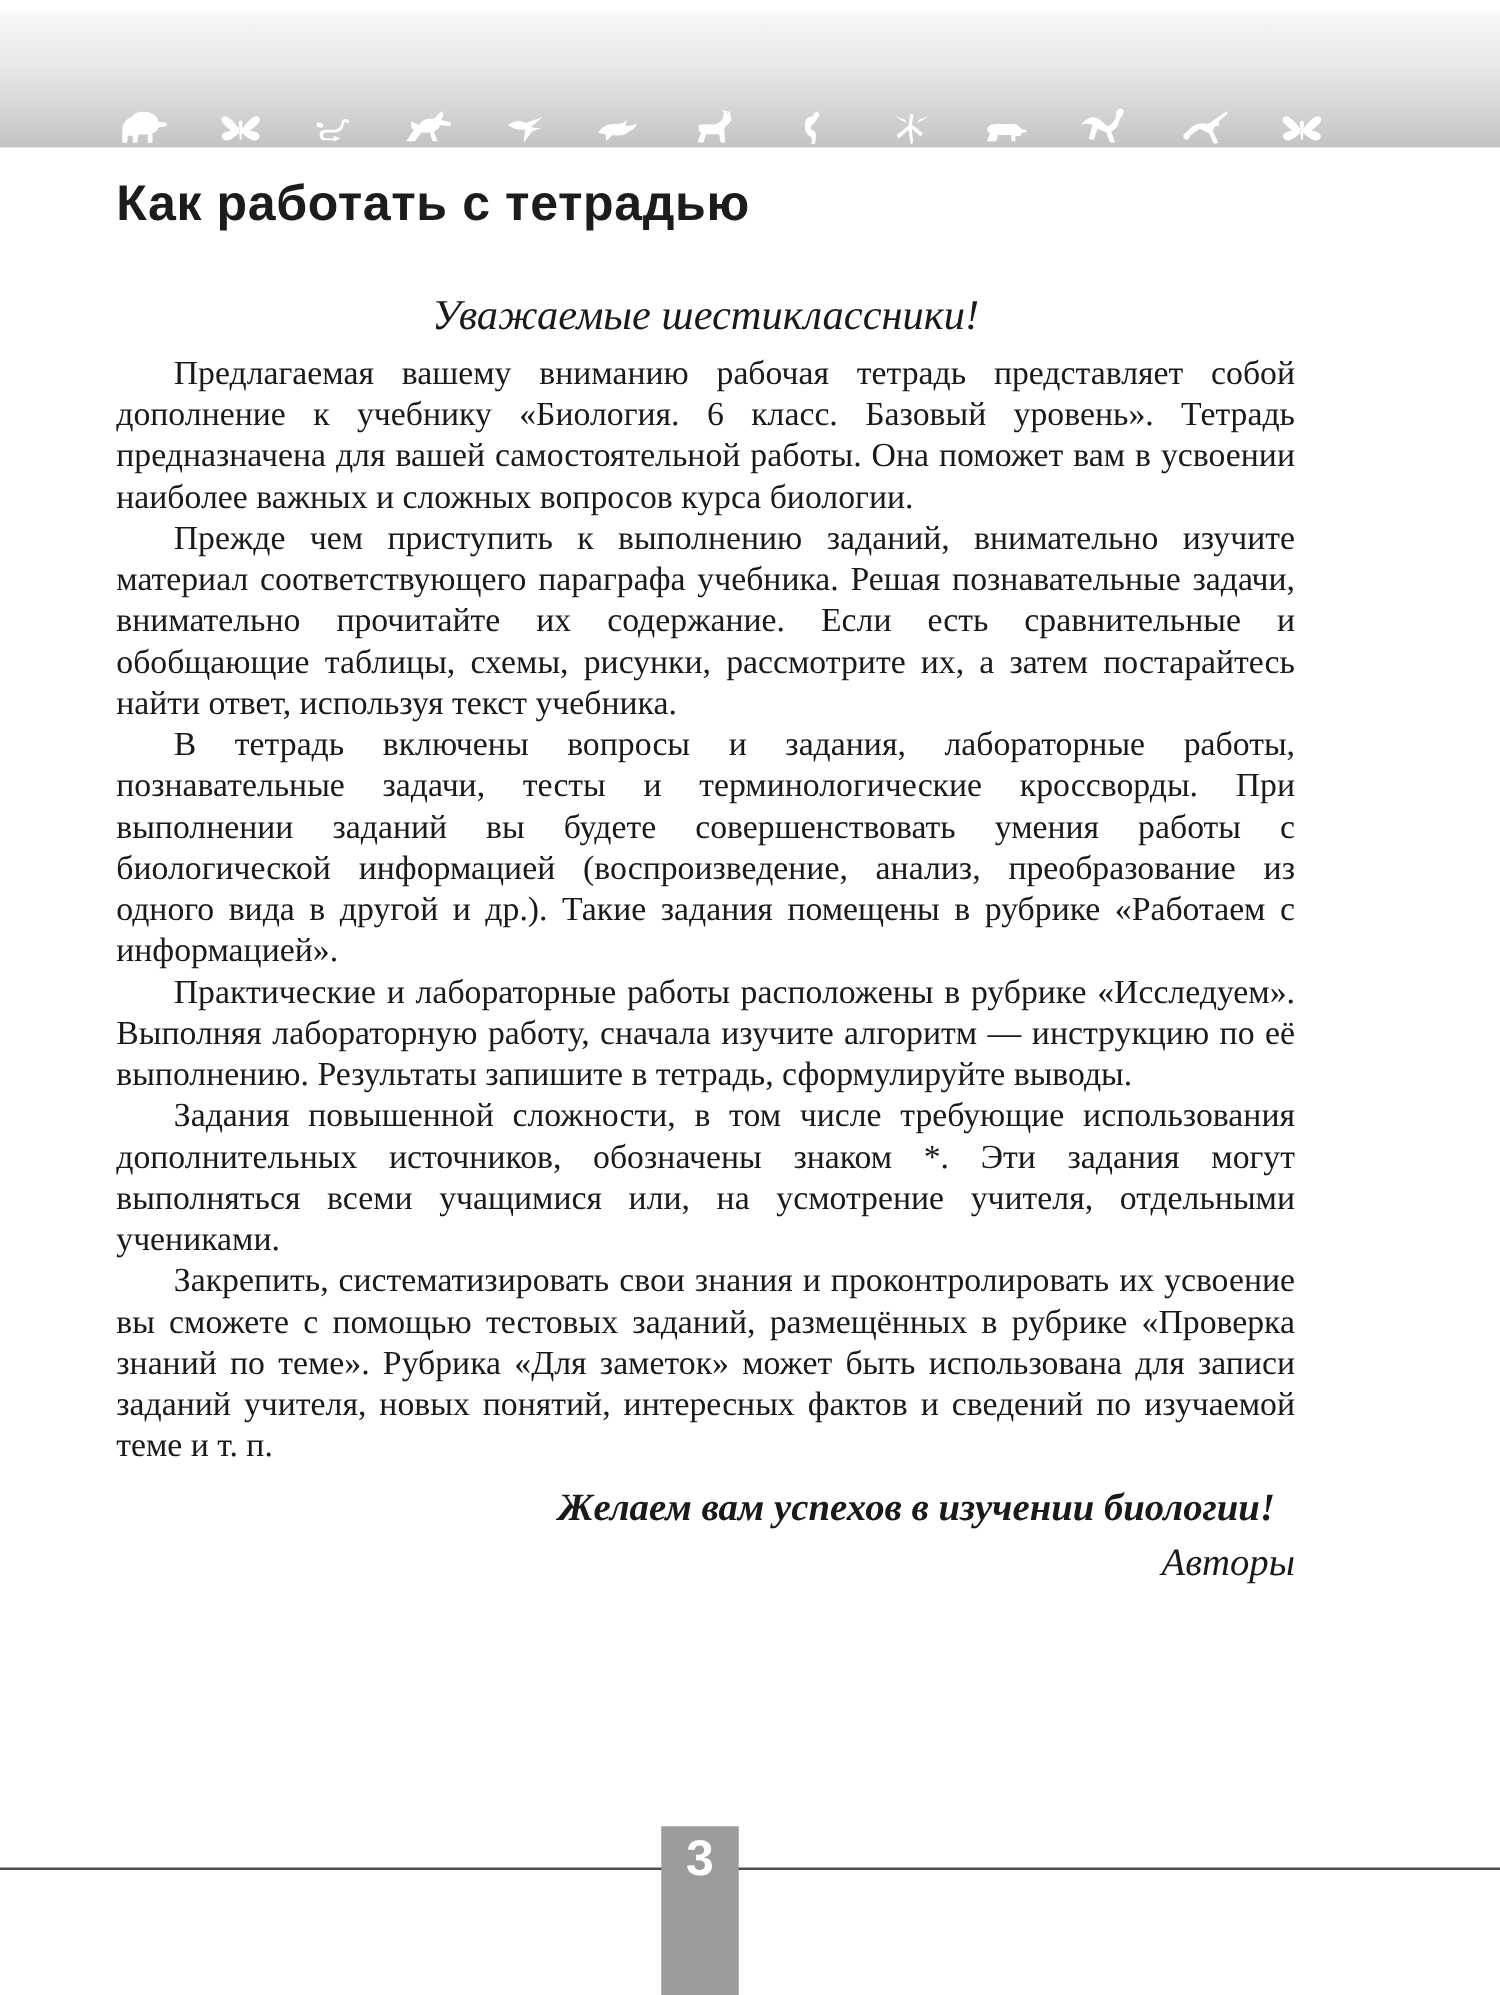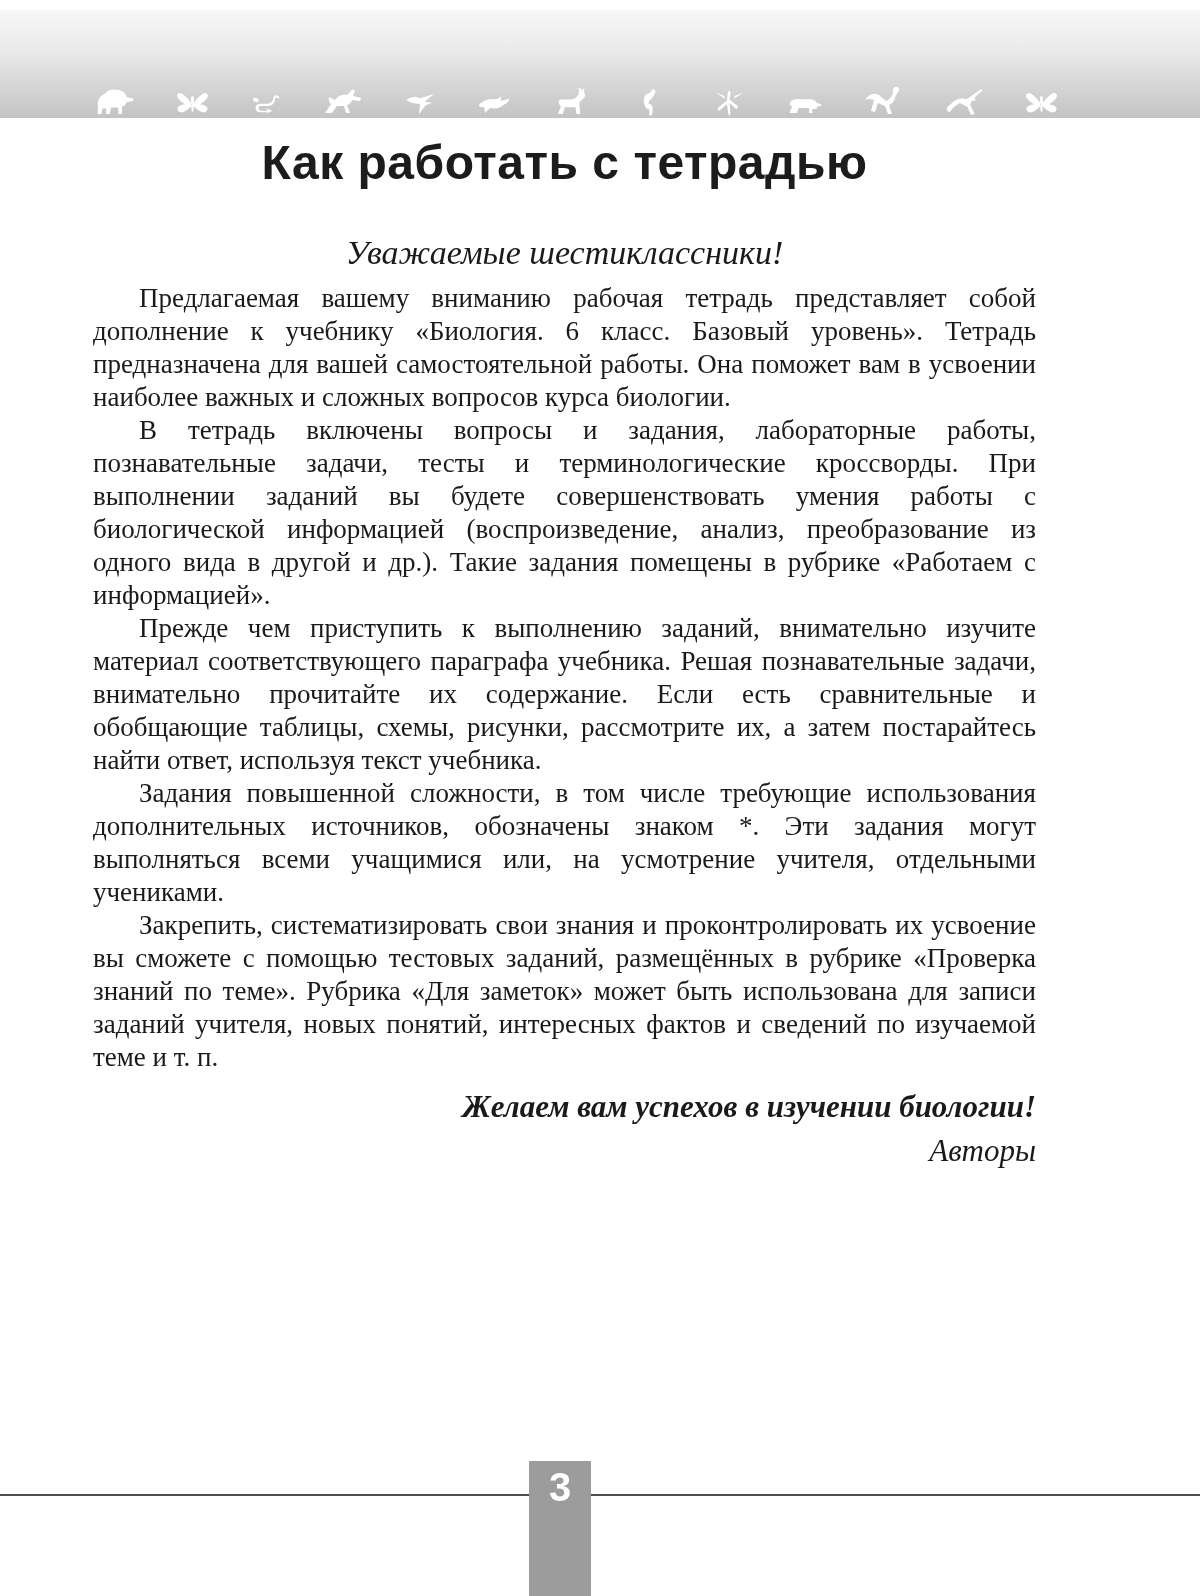--- a/index.html
+++ b/index.html
@@ -9,28 +9,28 @@
   
   .band{position:absolute;top:10px;left:0;width:1200px;height:108px;
         background:linear-gradient(to bottom,#f7f7f7 0%,#e9e9e9 40%,#c3c3c3 100%);}
   .animal-strip{position:absolute;left:95px;right:140px;bottom:1px;
         display:flex;justify-content:space-between;align-items:flex-end;}
   .animal{display:block;line-height:0;}
   .animal svg{display:block;fill:#ffffff;}
 
   
   .content{position:absolute;top:118px;left:93px;width:943px;}
-  h1.title{margin:24px 0 0;text-align:center;
+  h1.title{margin:24px 0 0;
         font-family:"Liberation Sans",sans-serif;font-weight:bold;
-        font-size:48px;line-height:42px;color:#1c1c1c;letter-spacing:0.5px;}
+        font-size:40px;line-height:42px;color:#1c1c1c;letter-spacing:0.5px;}
   .greeting{margin:52px 0 0;text-align:center;font-style:italic;
         font-size:34px;line-height:34px;}
   .bodytext{margin-top:12px;font-size:27px;line-height:33px;text-align:justify;}
   .bodytext p{margin:0;text-indent:46px;}
-  .closing{margin:16px 0 0;text-align:right;font-style:italic;font-weight:bold;
+  .closing{margin:16px 16px 0;text-align:right;font-style:italic;font-weight:bold;
         font-size:31px;line-height:34px;}
   .signature{margin:10px 0 12px;text-align:right;font-style:italic;
         font-size:31px;line-height:34px;}
 
   
   .footer-line{position:absolute;top:1494px;left:0;width:1200px;height:2px;
         background:#4f4f4f;z-index:1;}
   .page-tab{position:absolute;top:1461px;left:529px;width:62px;height:135px;
         background:#9c9c9c;z-index:2;}
   .page-num{display:block;text-align:center;margin-top:4px;
@@ -110,22 +110,23 @@
           </svg>
         </span>
       </div>
   </div>
 
   <div class="content">
     <h1 class="title">Как работать с тетрадью</h1>
     <p class="greeting">Уважаемые шестиклассники!</p>
     <div class="bodytext">
       <p>Предлагаемая вашему вниманию рабочая тетрадь представляет собой дополнение к учебнику «Биология. 6 класс. Базовый уровень». Тетрадь предназначена для вашей самостоятельной работы. Она поможет вам в усвоении наиболее важных и сложных вопросов курса биологии.</p>
+      <p>Прежде чем приступить к выполнению заданий, внимательно изучите материал соответствующего параграфа учебника. Решая познавательные задачи, внимательно прочитайте их содержание. Если есть сравнительные и обобщающие таблицы, схемы, рисунки, рассмотрите их, а затем постарайтесь найти ответ, используя текст учебника.</p>
       <p>В тетрадь включены вопросы и задания, лабораторные работы, познавательные задачи, тесты и терминологические кроссворды. При выполнении заданий вы будете совершенствовать умения работы с биологической информацией (воспроизведение, анализ, преобразование из одного вида в другой и др.). Такие задания помещены в рубрике «Работаем с информацией».</p>
-      <p>Прежде чем приступить к выполнению заданий, внимательно изучите материал соответствующего параграфа учебника. Решая познавательные задачи, внимательно прочитайте их содержание. Если есть сравнительные и обобщающие таблицы, схемы, рисунки, рассмотрите их, а затем постарайтесь найти ответ, используя текст учебника.</p>
+      <p>Практические и лабораторные работы расположены в рубрике «Исследуем». Выполняя лабораторную работу, сначала изучите алгоритм — инструкцию по её выполнению. Результаты запишите в тетрадь, сформулируйте выводы.</p>
       <p>Задания повышенной сложности, в том числе требующие использования дополнительных источников, обозначены знаком *. Эти задания могут выполняться всеми учащимися или, на усмотрение учителя, отдельными учениками.</p>
       <p>Закрепить, систематизировать свои знания и проконтролировать их усвоение вы сможете с помощью тестовых заданий, размещённых в рубрике «Проверка знаний по теме». Рубрика «Для заметок» может быть использована для записи заданий учителя, новых понятий, интересных фактов и сведений по изучаемой теме и т. п.</p>
     </div>
     <p class="closing">Желаем вам успехов в изучении биологии!</p>
     <p class="signature">Авторы</p>
   </div>
 
   <div class="footer-line" style="background: rgb(79, 79, 79);"></div>
   <div class="page-tab" style="background: rgb(156, 156, 156);">
     <span class="page-num" style="color: rgb(255, 255, 255);">3</span>

